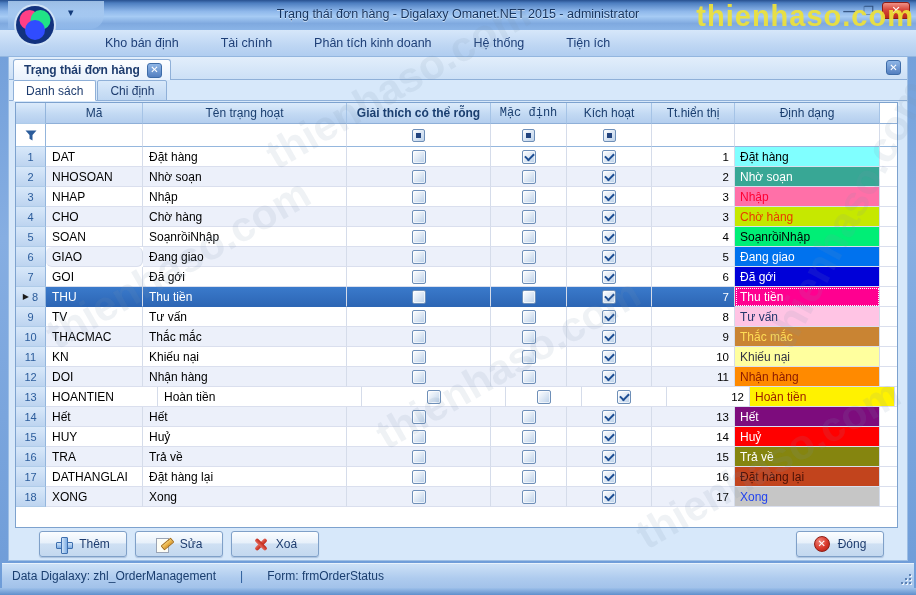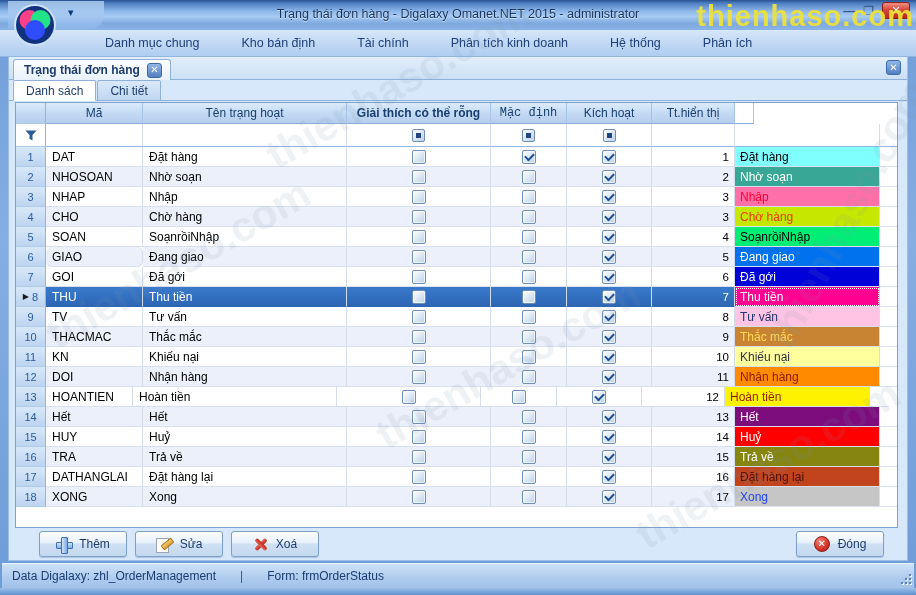--- a/index.html
+++ b/index.html
@@ -172,50 +172,50 @@
     <circle cx="22" cy="22" r="19" fill="#12327E"></circle>
     <g style="mix-blend-mode:screen">
       <circle cx="16.5" cy="17" r="10" fill="#FF1010"></circle>
       <circle cx="27.5" cy="17" r="10" fill="#10DD10"></circle>
       <circle cx="22" cy="27" r="10" fill="#2020FF"></circle>
     </g>
   </svg>
   <span class="qat-chevron">▾</span>
 
   <div class="menubar">
-    <span class="menu-item">Danh mục chung</span>
     <span class="menu-item">Kho bán định</span>
     <span class="menu-item">Tài chính</span>
     <span class="menu-item">Phân tích kinh doanh</span>
     <span class="menu-item">Hệ thống</span>
-    <span class="menu-item">Phân ích</span>
+    <span class="menu-item">Tiện ích</span>
   </div>
 
   <div class="panel">
     <div class="tabstrip">
       <div class="doc-tab">
         <span class="doc-tab-label">Trạng thái đơn hàng</span>
         <div class="tab-close">✕</div>
       </div>
       <div class="tab-close panel-close">✕</div>
     </div>
     <div class="subtabs">
       <div class="subtab active">Danh sách</div>
-      <div class="subtab">Chi tiết</div>
+      <div class="subtab">Chi định</div>
     </div>
 
     <div class="grid" id="grid">
         <div class="grow hrow">
           <div class="gcell indcell" style="width: 30px;"></div>
           <div class="gcell" style="width: 97px;">Mã</div>
           <div class="gcell" style="width: 204px;">Tên trạng hoạt</div>
           <div class="gcell" style="width: 144px; font-weight: bold;">Giải thích có thể rỗng</div>
           <div class="gcell" style="width: 76px; font-family: Liberation Mono, monospace;">Mặc định</div>
           <div class="gcell" style="width: 85px;">Kích hoạt</div>
           <div class="gcell" style="width: 83px;">Tt.hiển thị</div>
+          <div class="gcell" style="width: 145px;">Định dạng</div>
           <div class="gcell fillcell" style="width: 19px;"></div>
         </div>
         <div class="grow frow">
           <div class="gcell indcell" style="width: 30px;">
             <svg class="funnel-svg" width="12" height="11" viewBox="0 0 12 11">
               <path d="M0.5,0.5 h11 l-4,4.6 v5.4 l-3,-1.8 v-3.6 Z" fill="#2B5C9B"></path>
             </svg>
           </div>
           <div class="gcell" style="width: 97px;"></div>
           <div class="gcell" style="width: 204px;"></div>
@@ -431,21 +431,21 @@
           </div>
           <div class="gcell cbc" style="width: 85px;">
             <span class="cb checked"></span>
           </div>
           <div class="gcell num" style="width: 83px;">11</div>
           <div class="gcell fmt" style="width: 145px; background: rgb(255, 138, 0); color: rgb(139, 26, 0);">Nhận hàng</div>
           <div class="gcell fillcell" style="width: 19px;"></div>
         </div>
         <div class="grow drow">
           <div class="gcell indcell" style="width: 30px;">13</div>
-          <div class="gcell txt" style="width: 87px;">HOANTIEN</div>
+          <div class="gcell txt" style="width: 112px;">HOANTIEN</div>
           <div class="gcell txt" style="width: 204px;">Hoàn tiền</div>
           <div class="gcell cbc" style="width: 144px;">
             <span class="cb"></span>
           </div>
           <div class="gcell cbc" style="width: 76px;">
             <span class="cb"></span>
           </div>
           <div class="gcell cbc" style="width: 85px;">
             <span class="cb checked"></span>
           </div>

